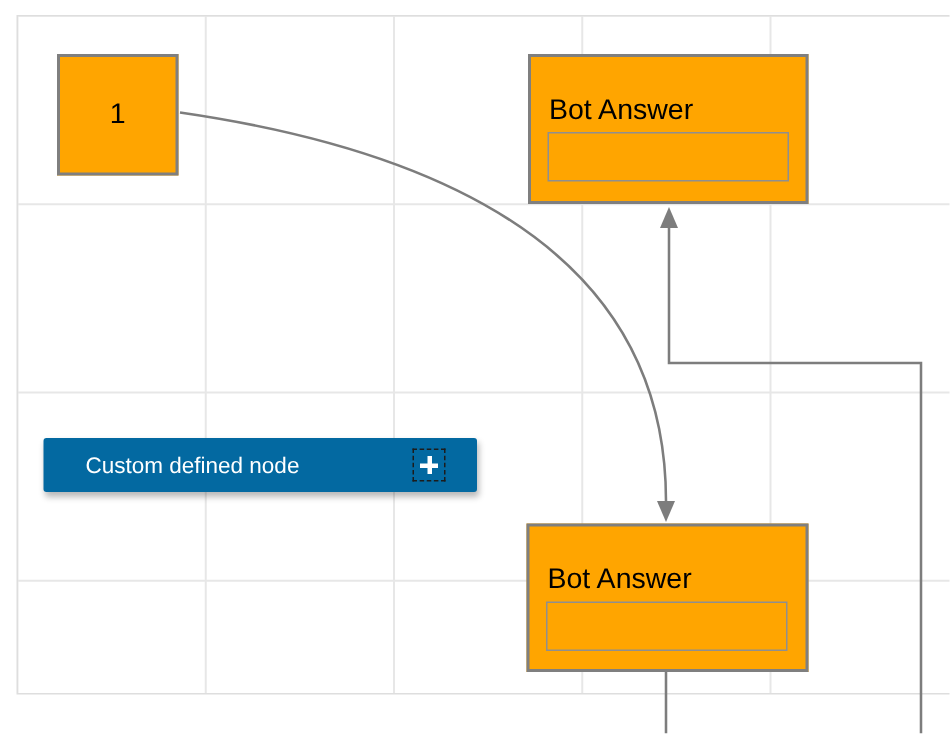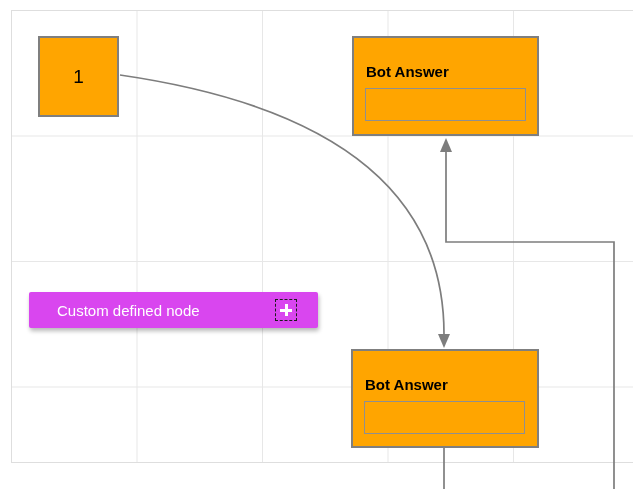--- a/index.html
+++ b/index.html
@@ -58,40 +58,39 @@
     display: flex; align-items: center; justify-content: center;
     font-size: 19px; color: #000000;
   }
 
   .node-bot-top    { left: 352px; top: 36px;  width: 187px; height: 100px; }
   .node-bot-bottom { left: 351px; top: 349px; width: 188px; height: 99px; }
 
   .bot-title {
     position: absolute;
     left: 12px; top: 25px;
-    font-size: 15px;
+    font-size: 19px;
     color: #000000;
     white-space: nowrap;
-    font-weight: bold;
   }
   .bot-field {
     position: absolute;
     left: 11px; top: 50px;
     width: 161px; height: 33px;
     box-sizing: border-box;
     border: 1px solid #8f8f8f;
     background: transparent;
   }
 
   .node-custom {
     position: absolute;
     left: 29px; top: 292px;
     width: 289px; height: 36px;
     box-sizing: border-box;
-    background: #d946ef;
+    background: #0369a1;
     border-radius: 2px;
     box-shadow: 1px 3px 4px rgba(0,0,0,0.28);
     color: #ffffff;
     font-size: 15px;
     display: flex;
     align-items: center;
     padding-left: 28px;
   }
 
   .port-icon {

